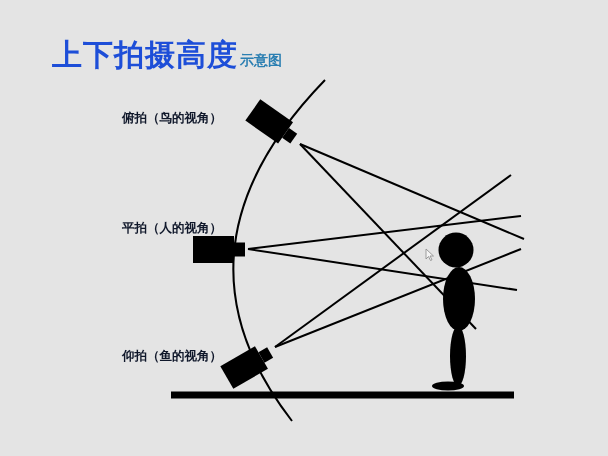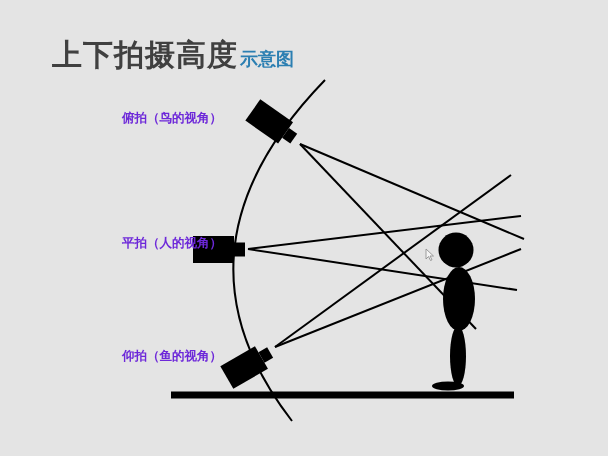--- a/index.html
+++ b/index.html
@@ -8,28 +8,28 @@
     background: #e4e4e4;
     font-family: "DejaVu Sans", "Liberation Sans", sans-serif;
     position: relative;
   }
   #stage { position: absolute; left: 0; top: 0; width: 608px; height: 456px; }
   .title {
     position: absolute; left: 52px; top: 40px;
     white-space: nowrap; line-height: 1;
   }
   .title-main {
-    font-size: 30px; font-weight: bold; color: #404040;
+    font-size: 30px; font-weight: bold; color: #1d4ed8;
     letter-spacing: 1px;
   }
   .title-sub {
-    font-size: 18px; font-weight: bold; color: #2b7fb2; margin-left: 2px;
+    font-size: 14px; font-weight: bold; color: #2b7fb2; margin-left: 2px;
   }
   .label {
-    position: absolute; font-size: 12.5px; color: #6d28d9;
+    position: absolute; font-size: 12.5px; color: #0f172a;
     font-weight: bold; white-space: nowrap;
   }
   .cursor { position: absolute; left: 425px; top: 248px; }
 </style>
 </head>
 <body>
 
 <svg id="stage" width="608" height="456" viewBox="0 0 608 456">
 
   <path d="M 325 80 Q 160 250 292 421" fill="none" stroke="#000" stroke-width="2"></path>
@@ -64,18 +64,18 @@
     <ellipse cx="458" cy="356" rx="8" ry="30"></ellipse>
     <ellipse cx="448" cy="386" rx="16" ry="4.5"></ellipse>
   </g>
 </svg>
 
 <div class="title">
   <span class="title-main">上下拍摄高度</span><span class="title-sub">示意图</span>
 </div>
 
 <div class="label" style="left:122px; top:110px;">俯拍（鸟的视角）</div>
-<div class="label" style="left:122px; top:220px;margin-top:15px;">平拍（人的视角）</div>
+<div class="label" style="left:122px; top:220px;">平拍（人的视角）</div>
 <div class="label" style="left:122px; top:348px;">仰拍（鱼的视角）</div>
 
 <svg class="cursor" width="10" height="14" viewBox="0 0 10 14">
   <path d="M1 1 L1 11 L3.5 8.5 L5.5 12.5 L7 11.8 L5 8 L8.5 8 Z" fill="#f4f4f4" stroke="#888" stroke-width="0.8"></path>
 </svg>
 
 </body></html>

